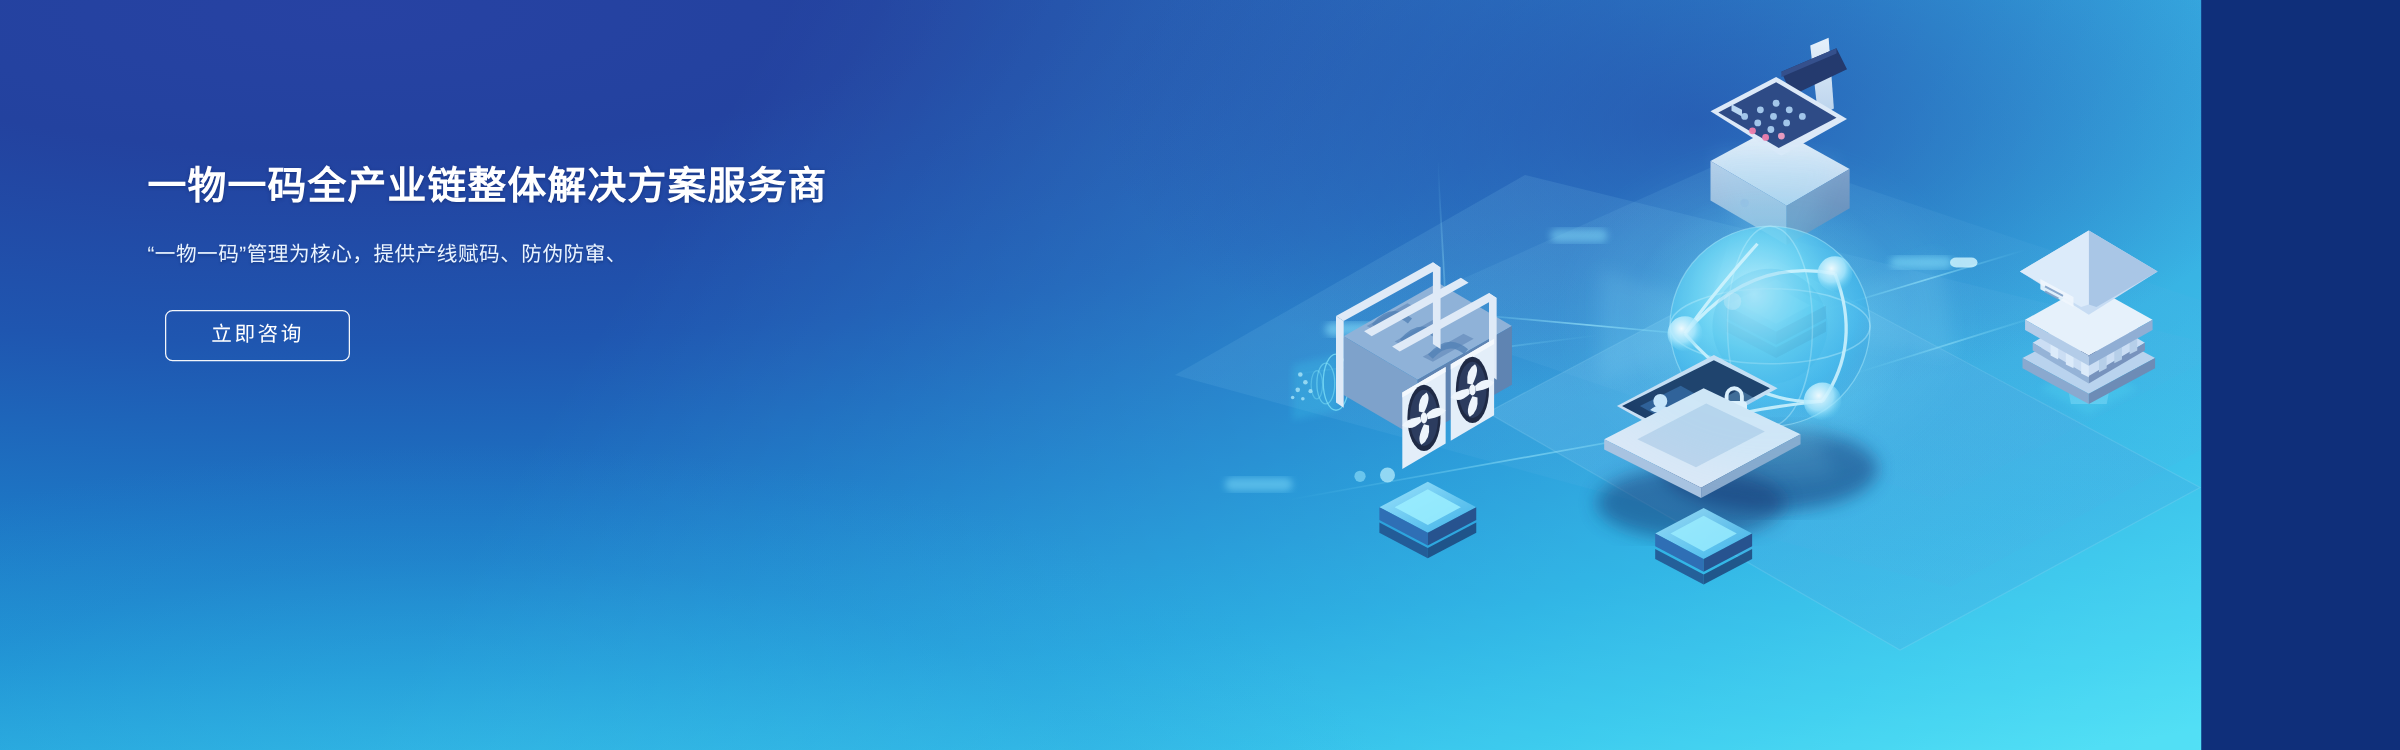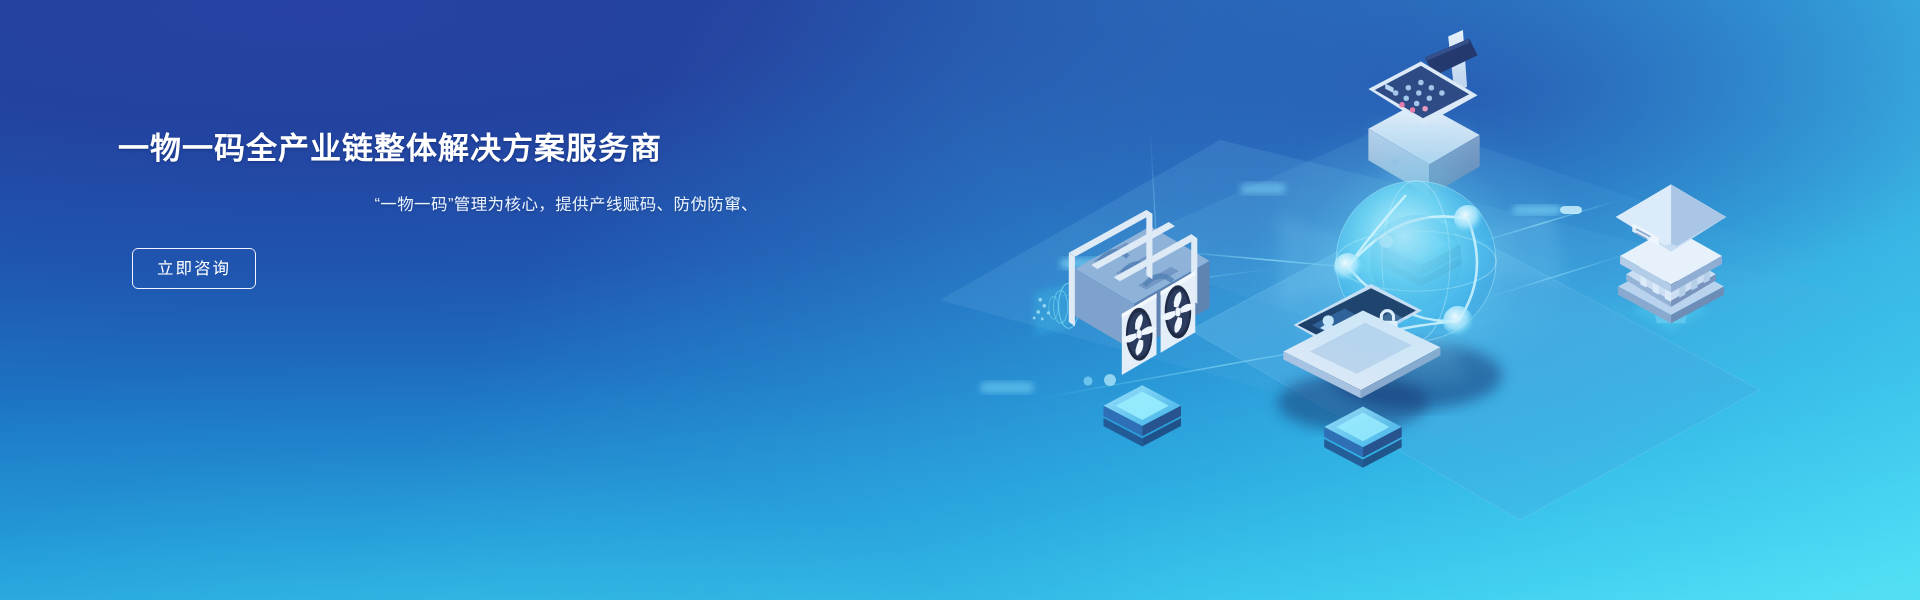--- a/index.html
+++ b/index.html
@@ -1,19 +1,19 @@
 <!DOCTYPE html>
 <html lang="zh-CN"><head>
 <meta charset="utf-8">
 <title>Banner</title>
 <style>
   html,body{margin:0;padding:0;background:#0f2f7a;}
   *{box-sizing:border-box;}
   .stage{
-    position:relative;width:1920px;height:600px;overflow:hidden;
+    position:relative;width:1761px;height:600px;overflow:hidden;
     font-family:"Liberation Sans","DejaVu Sans",sans-serif;
     background:
       radial-gradient(150% 115% at 16% 2%, #2742a3 0%, #23429f 16%, #1f56b0 38%, #1d75c4 58%, #1f93d4 76%, #2bb2e2 92%, #35c2e8 100%);
   }
   
   .wash-a{position:absolute;inset:0;
     background:linear-gradient(120deg, rgba(26,120,200,0) 30%, rgba(45,175,225,.45) 72%, rgba(60,200,235,.62) 100%);
     mix-blend-mode:screen;pointer-events:none;}
   .wash-b{position:absolute;left:-10%;bottom:-30%;width:90%;height:95%;
     background:radial-gradient(60% 70% at 35% 80%, rgba(61,200,236,.55) 0%, rgba(45,160,220,.18) 55%, rgba(30,110,190,0) 78%);
@@ -22,26 +22,26 @@
     background:radial-gradient(55% 60% at 60% 40%, rgba(34,62,160,.55) 0%, rgba(30,70,170,0) 70%);
     pointer-events:none;}
 
   
   .copy{position:absolute;left:118px;top:130px;width:640px;}
   .headline{
     margin:0;color:#ffffff;font-size:31px;font-weight:700;letter-spacing:1px;
     line-height:1.25;text-shadow:0 1px 3px rgba(0,20,70,.35);white-space:nowrap;
   }
   .sub{margin:19px 0 0 0;color:#eaf4ff;font-size:16.5px;line-height:1.95;
-       letter-spacing:.4px;font-weight:400;text-shadow:0 1px 2px rgba(0,20,70,.28);text-align:right;}
+       letter-spacing:.4px;font-weight:400;text-shadow:0 1px 2px rgba(0,20,70,.28);}
   .sub div{white-space:nowrap;}
   .cta-wrap{margin-top:28px;padding-left:14px;}
   .cta{
     display:inline-block;border:1.5px solid rgba(255,255,255,.95);border-radius:6px;
-    color:#fff;font-size:16.5px;letter-spacing:2px;padding:11px 24px 12px;
+    color:#fff;font-size:16.5px;letter-spacing:2px;padding:11px 36px 12px;
     background:transparent;cursor:pointer;line-height:1;
   }
 
   
   .art{position:absolute;left:860px;top:0;width:1060px;height:600px;pointer-events:none;}
   .art svg{display:block;width:100%;height:100%;}
 </style>
 </head>
 <body>
 

